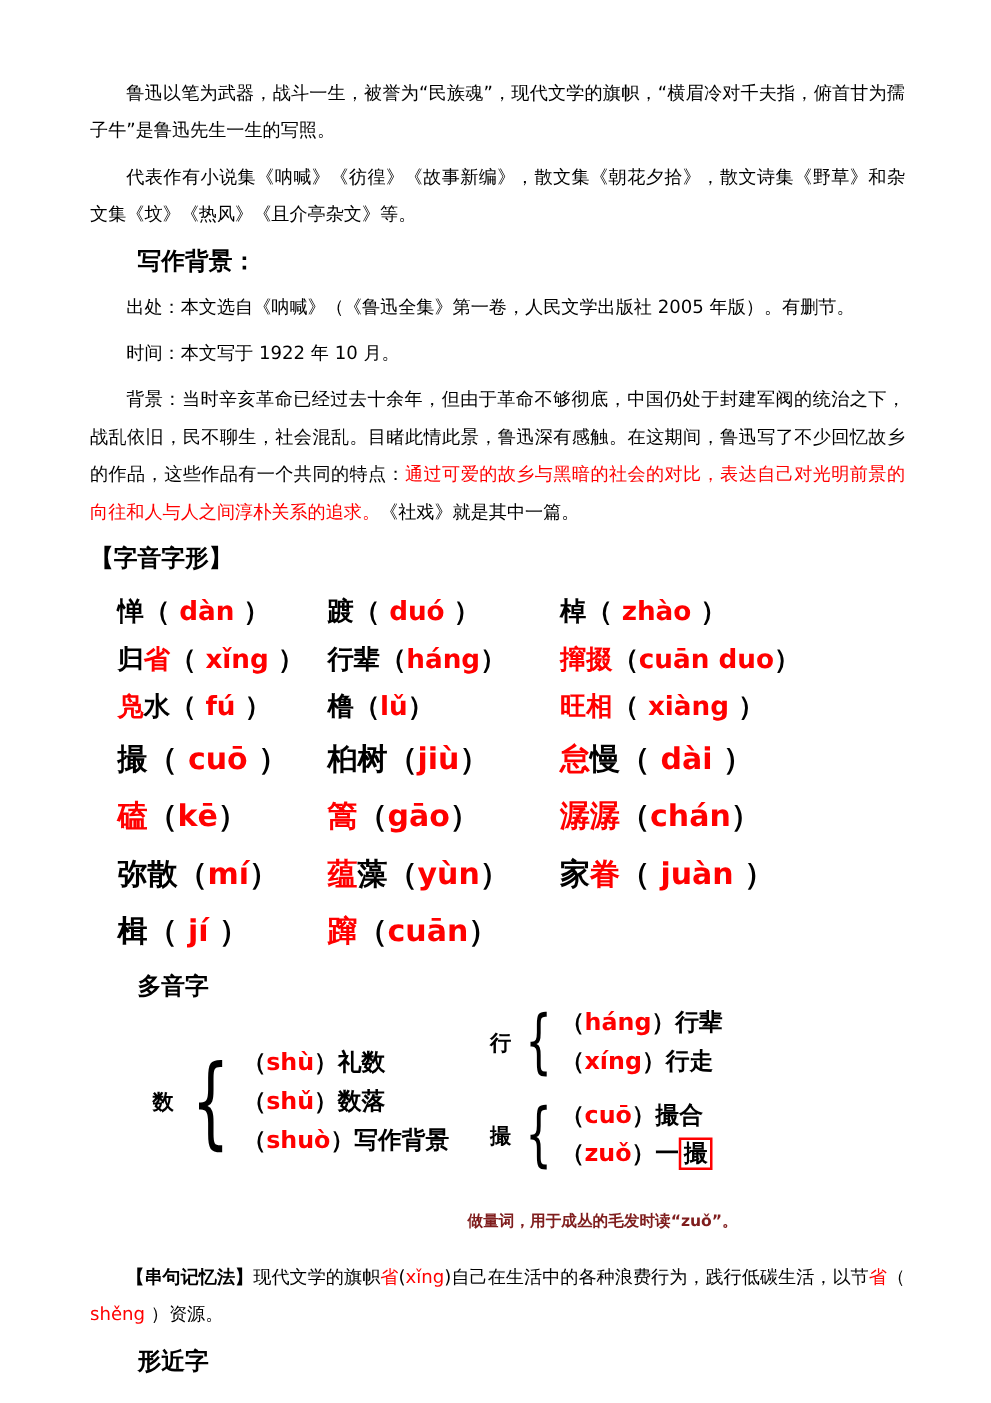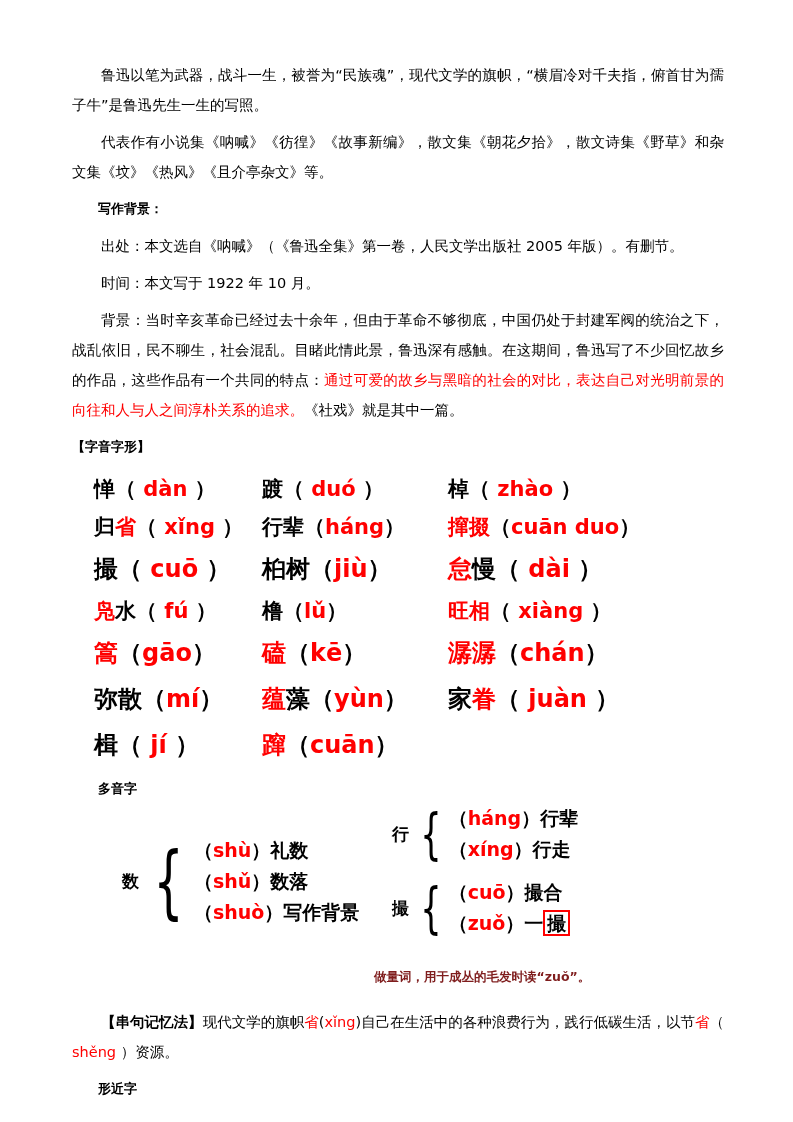--- a/index.html
+++ b/index.html
@@ -2,21 +2,21 @@
 <html><head>
 <meta charset="utf-8">
 <style>
   html,body{margin:0;padding:0;}
   body{
     width:793px;height:1122px;position:relative;background:#ffffff;color:#000;
     font-family:"DejaVu Sans","Liberation Sans",sans-serif;overflow:hidden;
   }
   .page{position:absolute;left:72px;top:60px;width:652px;}
   .doc-para{font-size:14.5px;line-height:30px;text-align:justify;text-indent:2em;margin:0 0 7px 0;}
-  .heading{font-weight:bold;font-size:13px;line-height:30px;margin:0 0 7px 0;}
+  .heading{font-weight:bold;font-size:19px;line-height:30px;margin:0 0 7px 0;}
   .heading.indent{text-indent:2em;}
   .no-indent{text-indent:0;}
   .red{color:#ff0000;}
   
   .grid{padding-left:22px;margin-top:8px;margin-bottom:6px;}
   .grid-row{display:flex;font-weight:bold;white-space:nowrap;}
   .size-s{font-size:21px;line-height:38px;}
   .size-l{font-size:24px;line-height:46px;}
   .grid-item{flex:0 0 auto;}
   .grid-item:nth-child(1){width:168px;}
@@ -54,33 +54,33 @@
       <div class="grid-row size-s">
         <div class="grid-item"><span>惮</span><span>（ </span><span class="red">dàn</span><span> ）</span></div>
         <div class="grid-item"><span>踱</span><span>（ </span><span class="red">duó</span><span> ）</span></div>
         <div class="grid-item"><span>棹</span><span>（ </span><span class="red">zhào</span><span> ）</span></div>
       </div>
       <div class="grid-row size-s">
         <div class="grid-item"><span>归</span><span class="red">省</span><span>（ </span><span class="red">xǐng</span><span> ）</span></div>
         <div class="grid-item"><span>行辈</span><span>（</span><span class="red">háng</span><span>）</span></div>
         <div class="grid-item"><span class="red">撺掇</span><span>（</span><span class="red">cuān duo</span><span>）</span></div>
       </div>
-      <div class="grid-row size-l">
-        <div class="grid-item"><span>撮</span><span>（ </span><span class="red">cuō</span><span> ）</span></div>
-        <div class="grid-item"><span>桕树</span><span>（</span><span class="red">jiù</span><span>）</span></div>
-        <div class="grid-item"><span class="red">怠</span><span>慢</span><span>（ </span><span class="red">dài</span><span> ）</span></div>
-      </div>
       <div class="grid-row size-s">
         <div class="grid-item"><span class="red">凫</span><span>水</span><span>（ </span><span class="red">fú</span><span> ）</span></div>
         <div class="grid-item"><span>橹</span><span>（</span><span class="red">lǔ</span><span>）</span></div>
         <div class="grid-item"><span class="red">旺相</span><span>（ </span><span class="red">xiàng</span><span> ）</span></div>
       </div>
       <div class="grid-row size-l">
+        <div class="grid-item"><span>撮</span><span>（ </span><span class="red">cuō</span><span> ）</span></div>
+        <div class="grid-item"><span>桕树</span><span>（</span><span class="red">jiù</span><span>）</span></div>
+        <div class="grid-item"><span class="red">怠</span><span>慢</span><span>（ </span><span class="red">dài</span><span> ）</span></div>
+      </div>
+      <div class="grid-row size-l">
+        <div class="grid-item"><span class="red">磕</span><span>（</span><span class="red">kē</span><span>）</span></div>
         <div class="grid-item"><span class="red">篙</span><span>（</span><span class="red">gāo</span><span>）</span></div>
-        <div class="grid-item"><span class="red">磕</span><span>（</span><span class="red">kē</span><span>）</span></div>
         <div class="grid-item"><span class="red">潺潺</span><span>（</span><span class="red">chán</span><span>）</span></div>
       </div>
       <div class="grid-row size-l">
         <div class="grid-item"><span>弥散</span><span>（</span><span class="red">mí</span><span>）</span></div>
         <div class="grid-item"><span class="red">蕴</span><span>藻</span><span>（</span><span class="red">yùn</span><span>）</span></div>
         <div class="grid-item"><span>家</span><span class="red">眷</span><span>（ </span><span class="red">juàn</span><span> ）</span></div>
       </div>
       <div class="grid-row size-l">
         <div class="grid-item"><span>楫</span><span>（ </span><span class="red">jí</span><span> ）</span></div>
         <div class="grid-item"><span class="red">蹿</span><span>（</span><span class="red">cuān</span><span>）</span></div>

